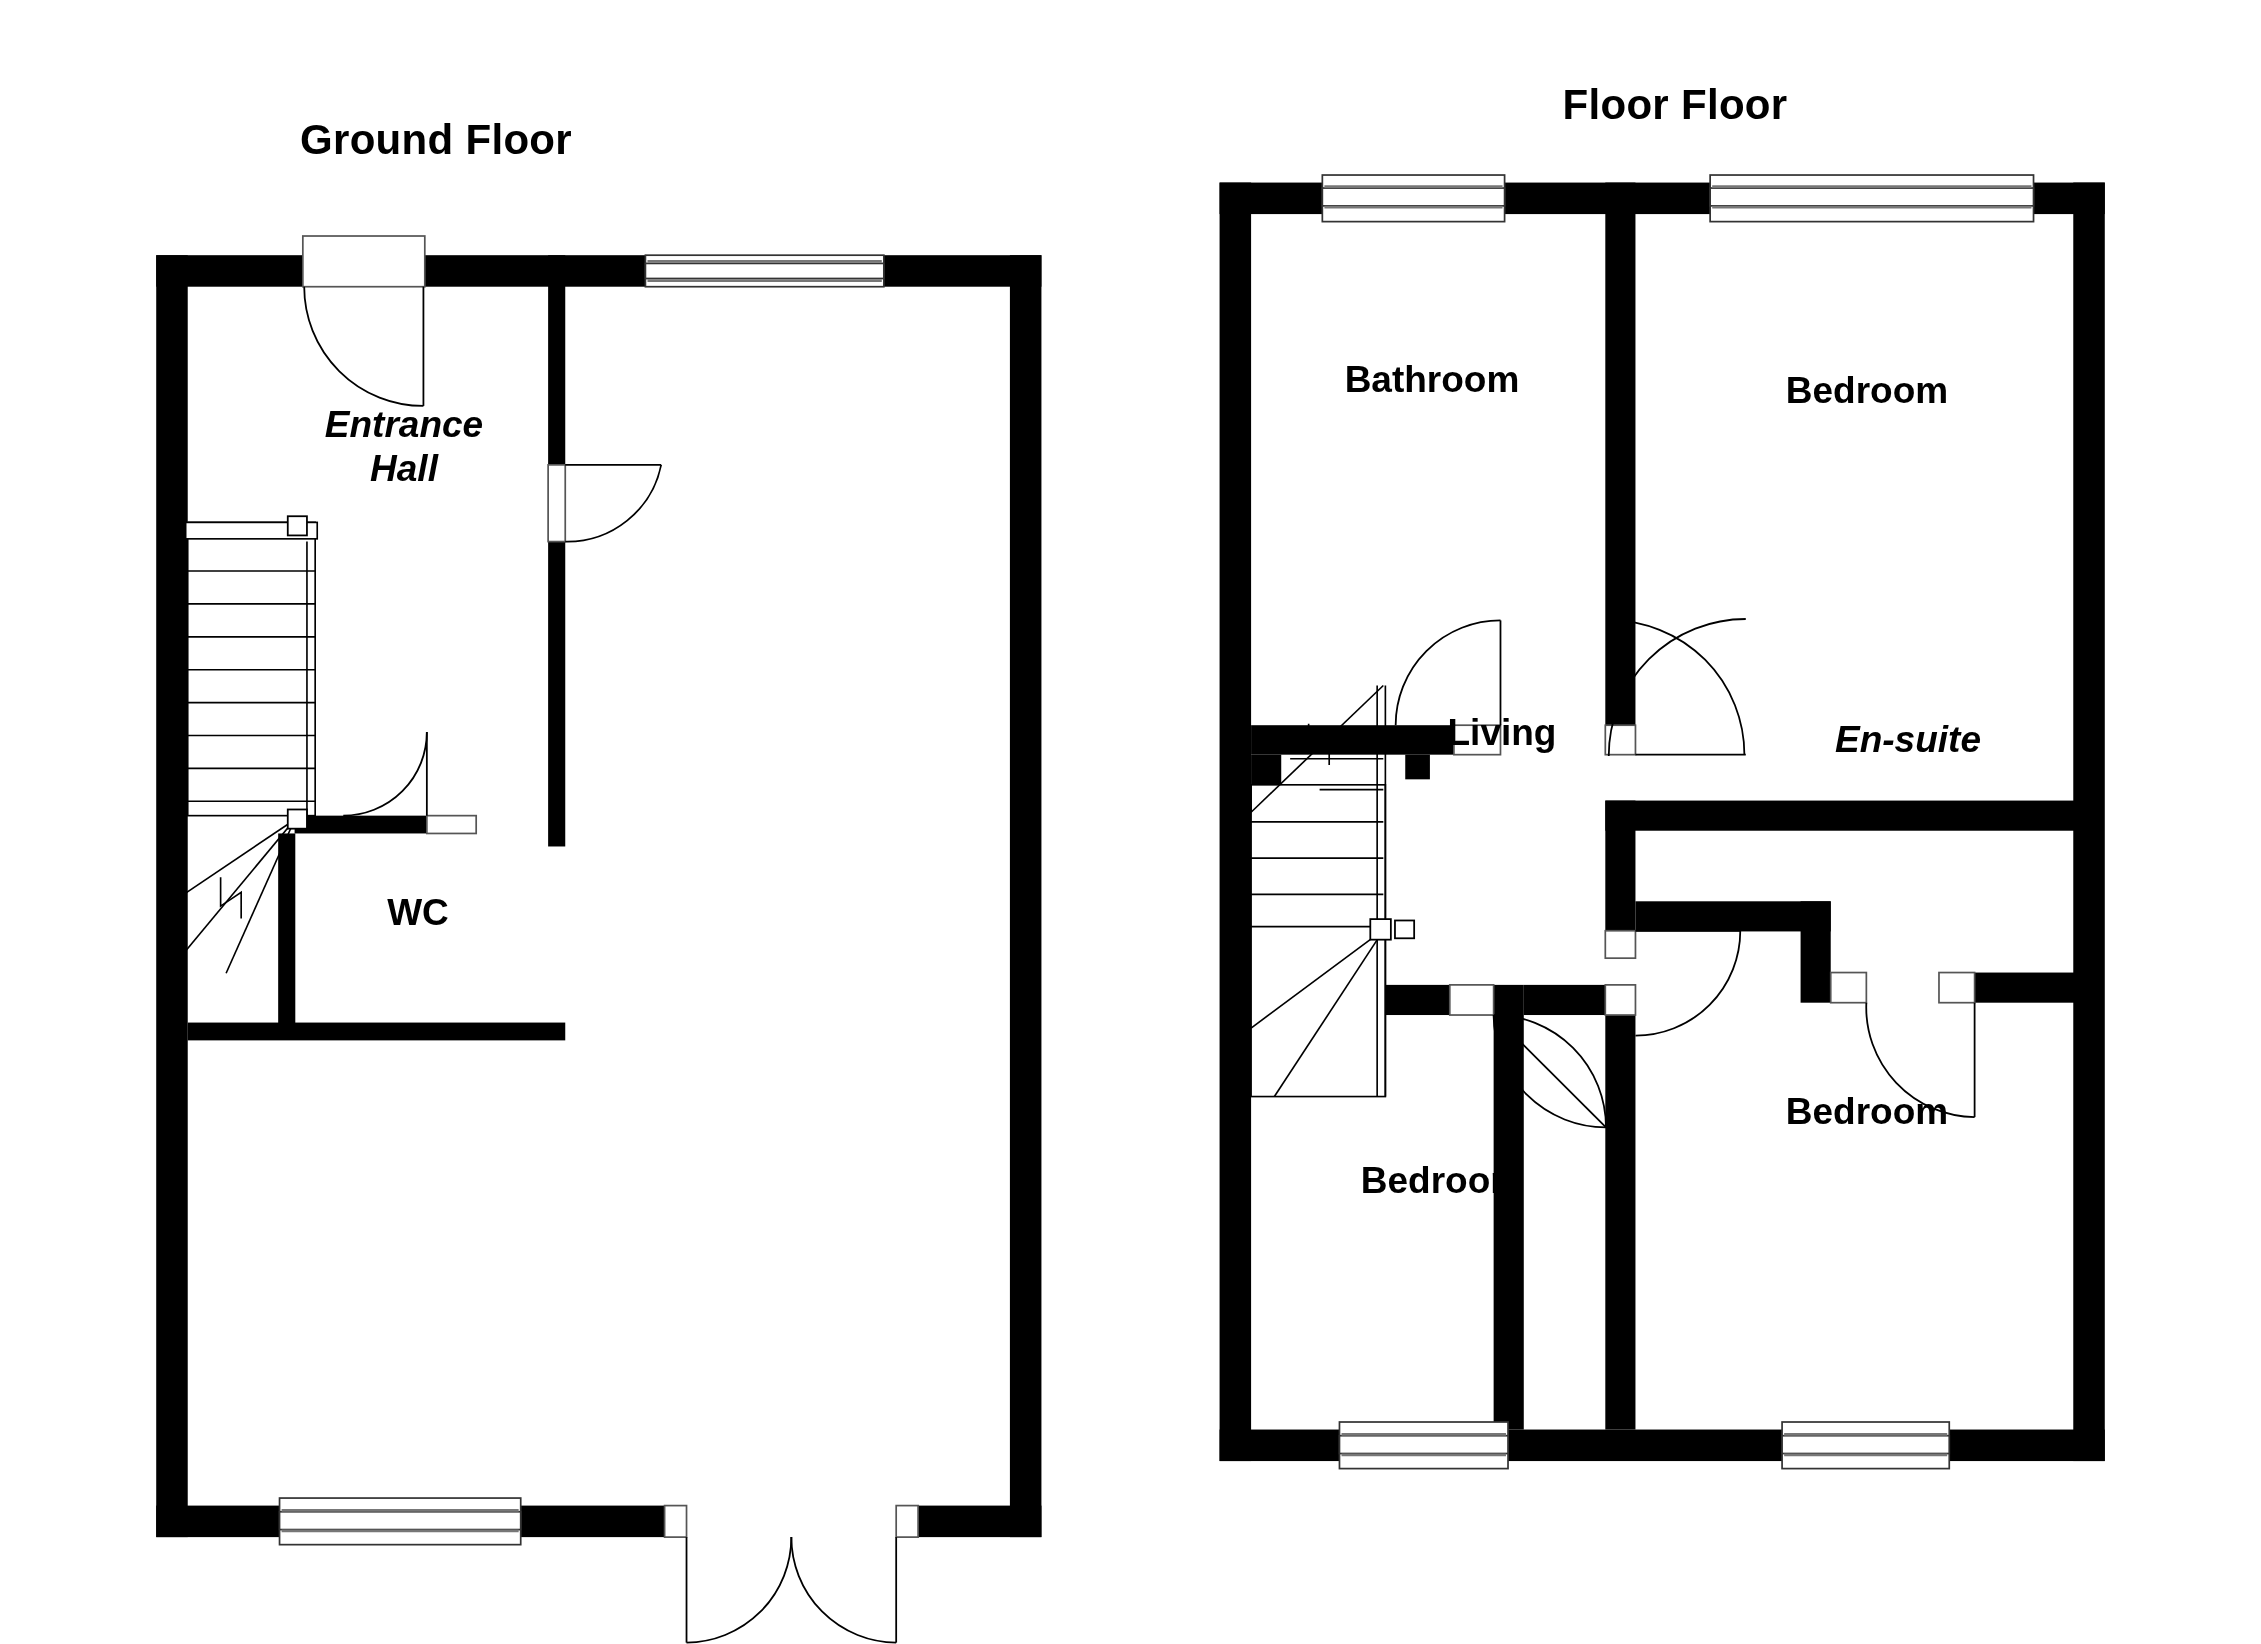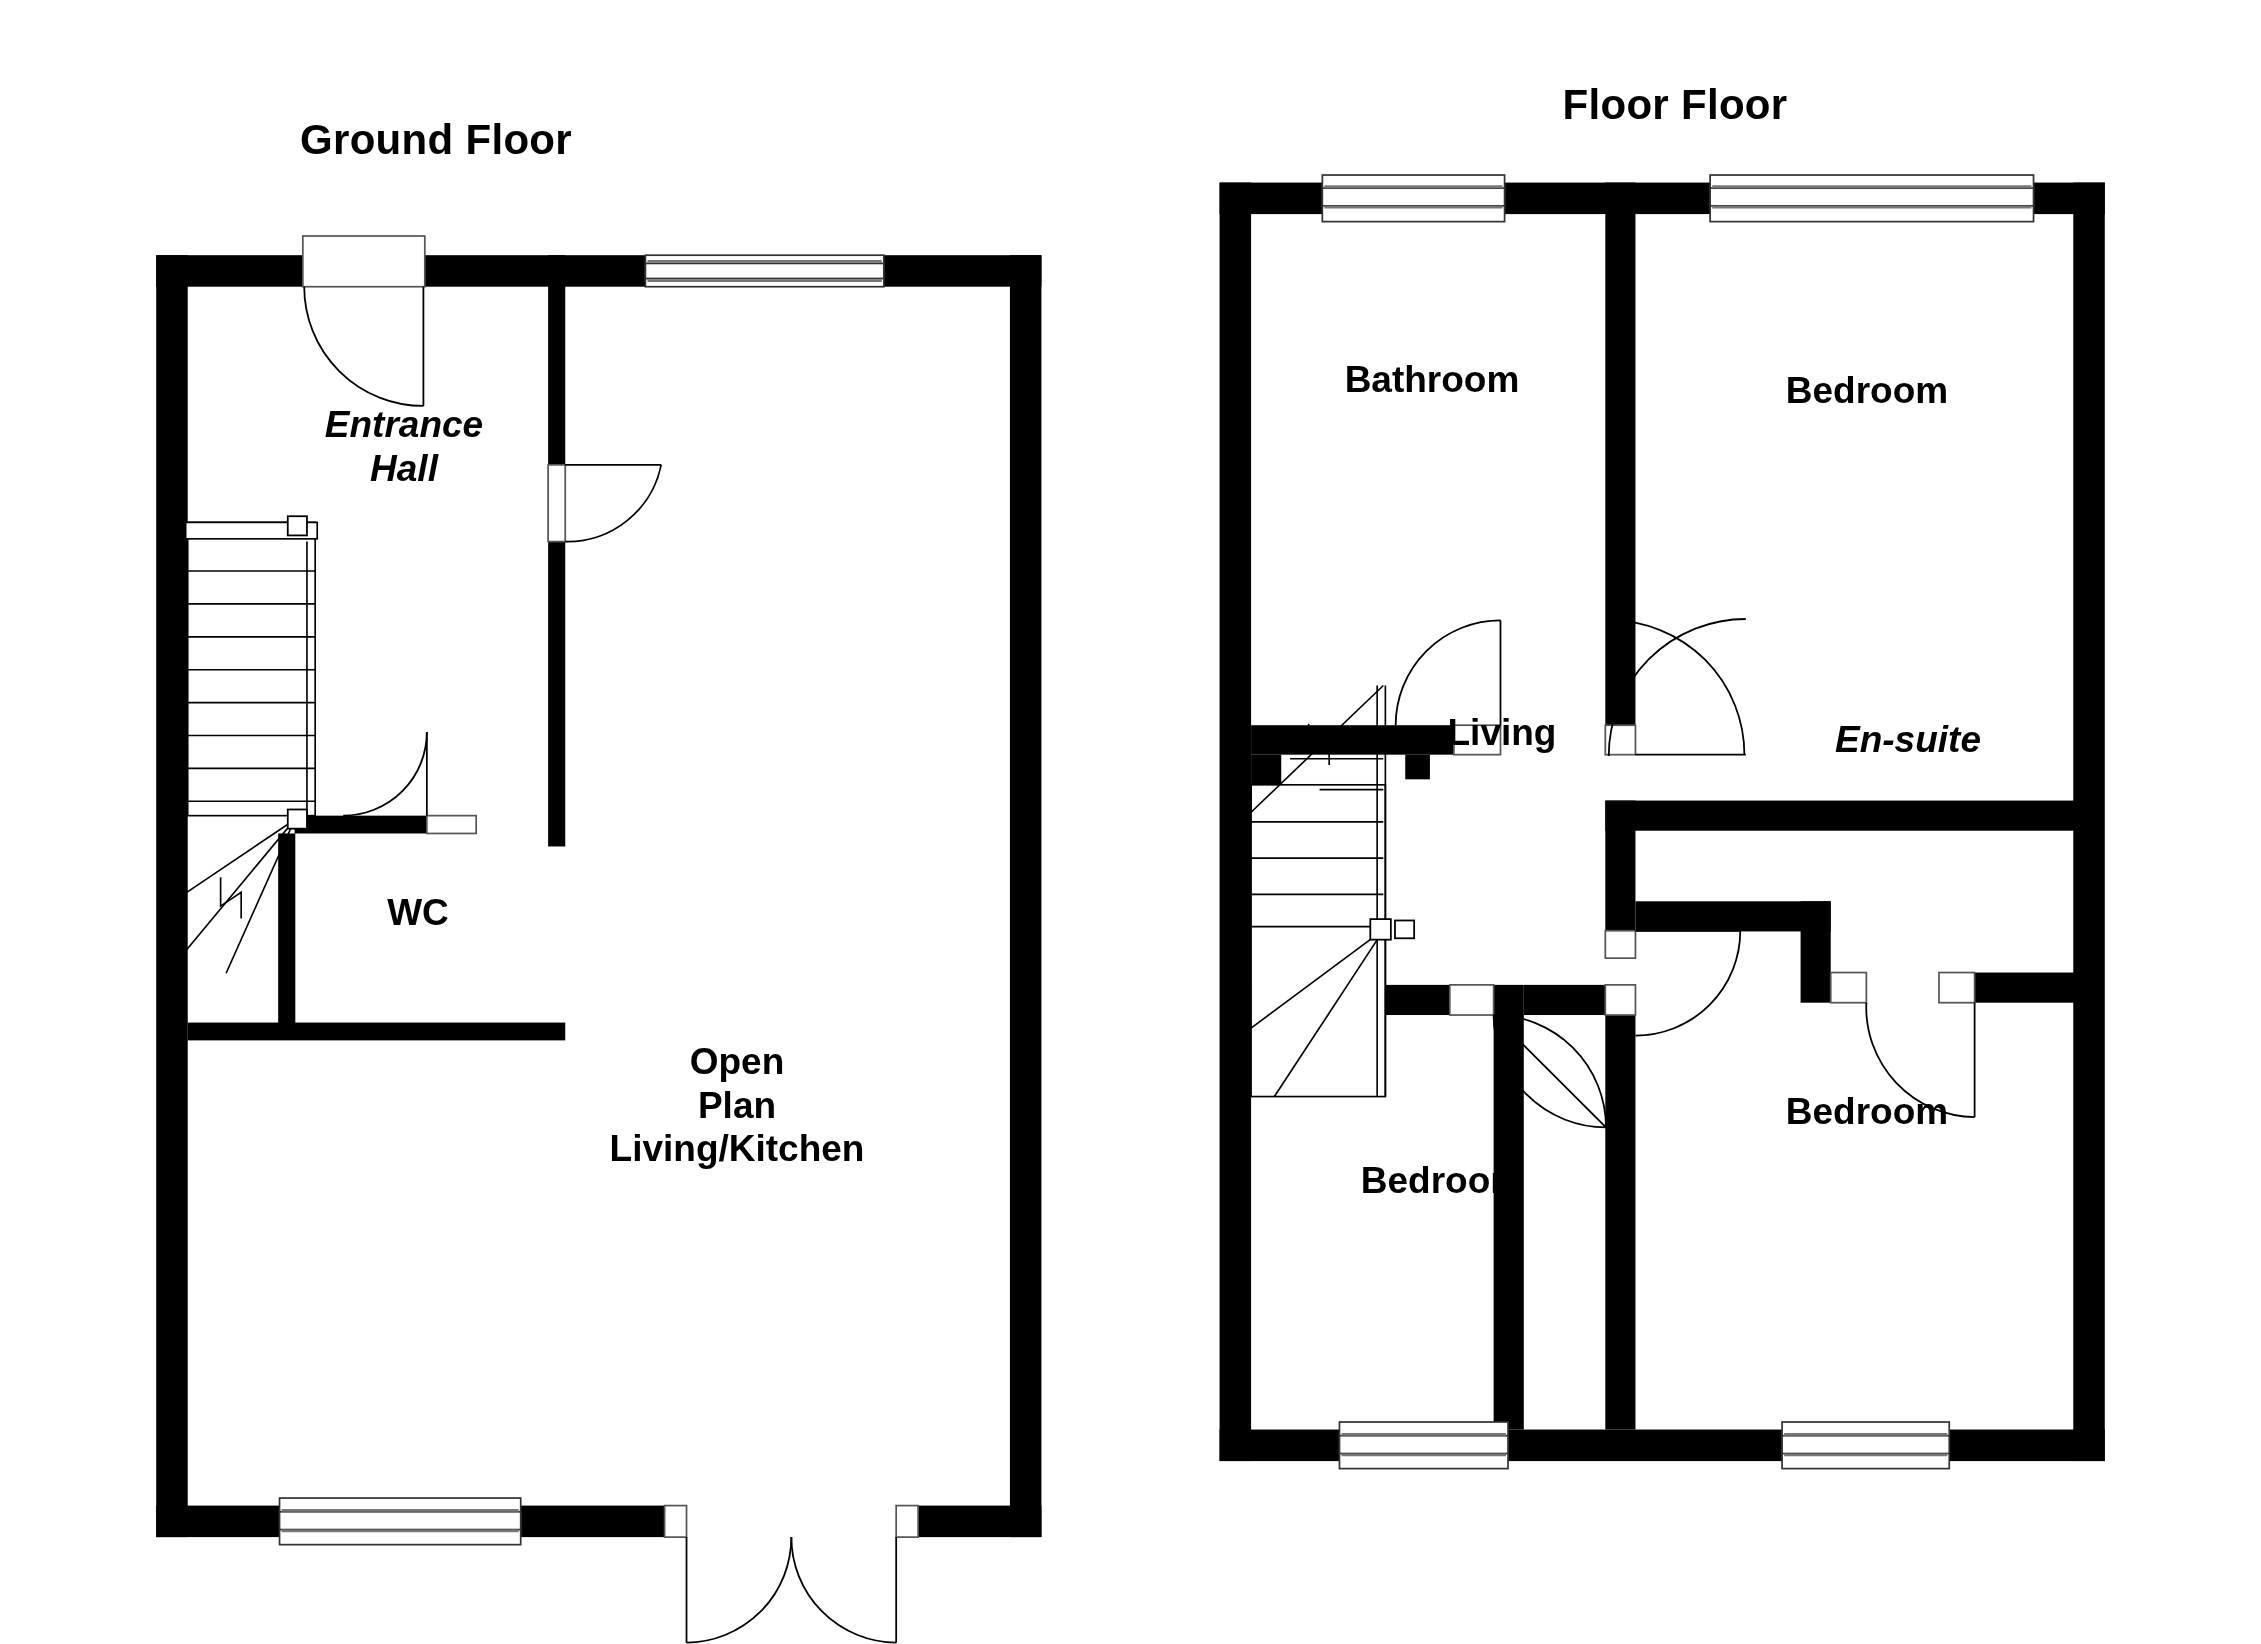--- a/index.html
+++ b/index.html
@@ -319,23 +319,20 @@
 
   <div class="floor-title" style="left:436px; top:116px; transform:translate(-50%,0);">Ground Floor</div>
 
   <div class="floor-title" style="left:1675px; top:81px; transform:translate(-50%,0);">Floor Floor</div>
 
   <div class="room-label" style="left:404px; top:403px; transform:translate(-50%,0);font-style:italic;">Entrance
 Hall</div>
 
   <div class="room-label" style="left:418px; top:883px; transform:translate(-50%,0);margin-top:8px;">WC</div>
 
-  <div class="room-label" style="left:737px; top:1040px; transform:translate(-50%,0);">Open
-Plan
-Living/Kitchen</div>
 
   <div class="room-label" style="left:1432px; top:319px; transform:translate(-50%,0);margin-top:39px;">Bathroom</div>
 
   <div class="room-label" style="left:1867px; top:369px; transform:translate(-50%,0);">Bedroom</div>
 
   <div class="room-label" style="left:1502px; top:711px; transform:translate(-50%,0);">Living</div>
 
   <div class="room-label" style="left:1908px; top:718px; transform:translate(-50%,0);font-style:italic;">En-suite</div>
 
   <div class="room-label" style="left:1442px; top:1159px; transform:translate(-50%,0);">Bedroom</div>

